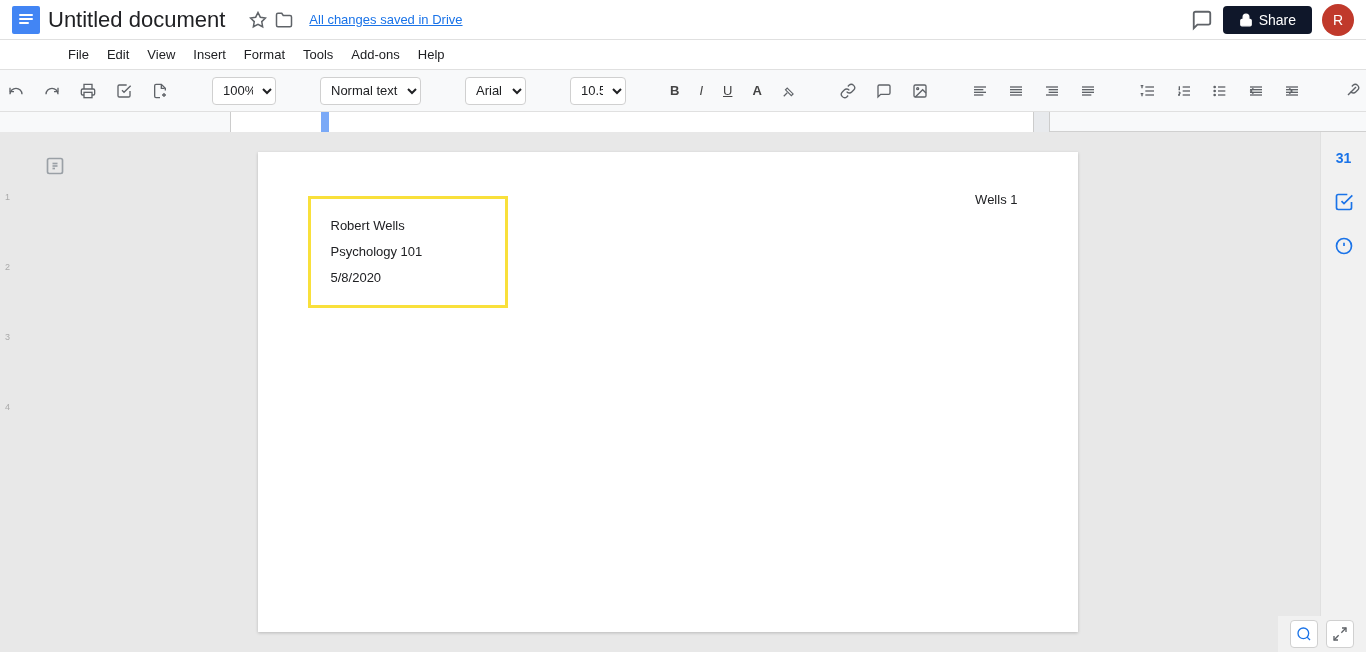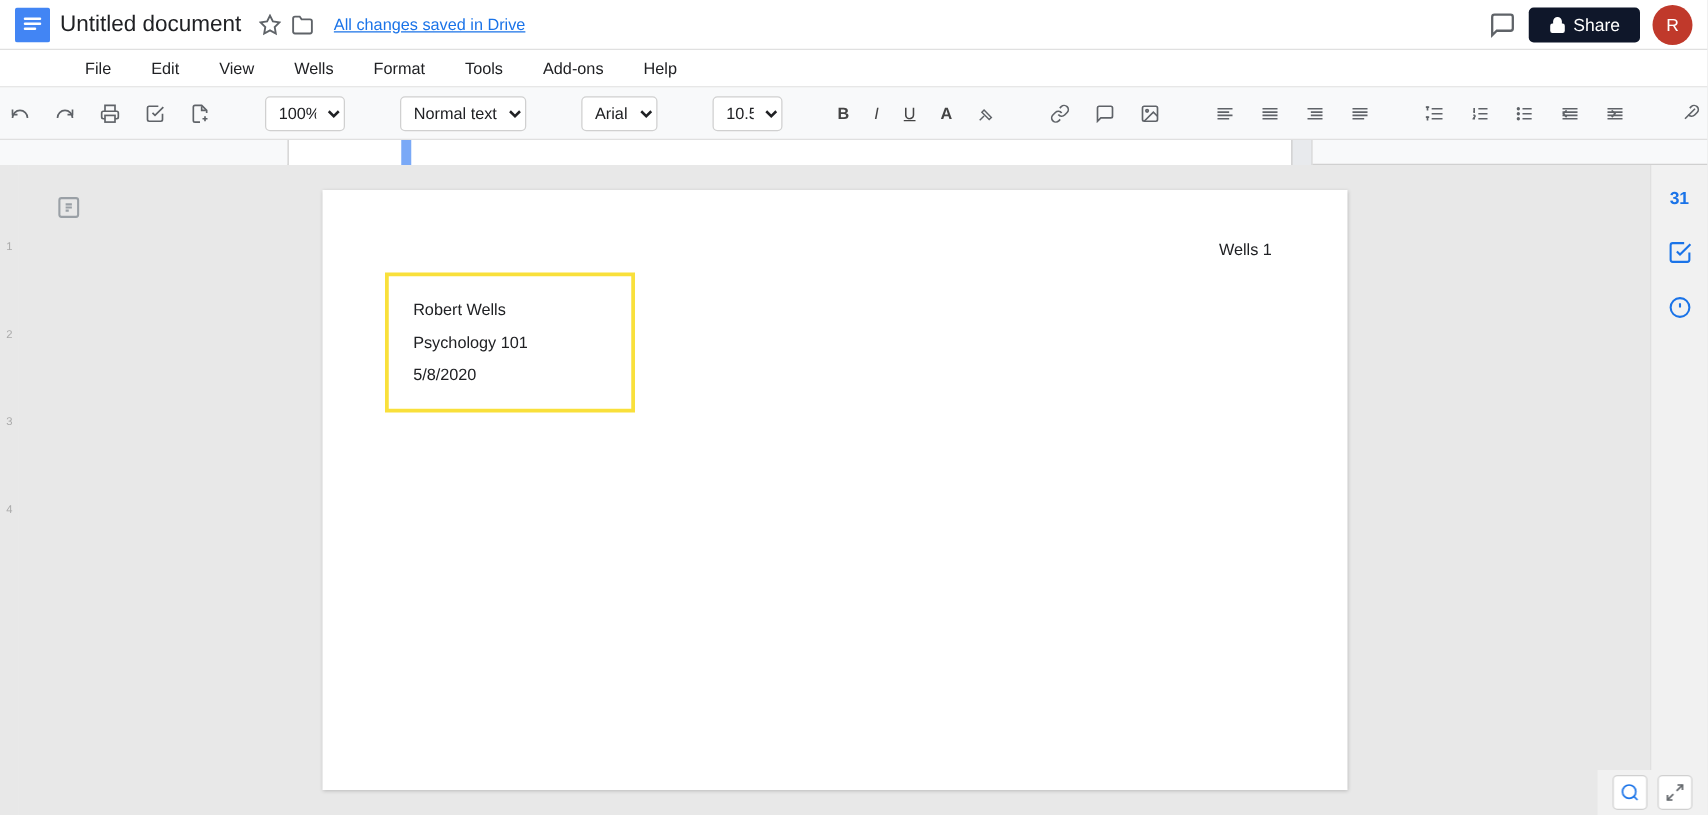--- a/index.html
+++ b/index.html
@@ -50,21 +50,21 @@
       font-weight: 500;
     }
 
     
     .menu-bar {
       display: flex;
       align-items: center;
       height: 30px;
       background: #fff;
       padding: 0 60px 0 60px;
-      gap: 16px;
+      gap: 2px;
       border-bottom: 1px solid #e0e0e0;
     }
     .menu-item {
       font-size: 13px;
       color: #202124;
       padding: 4px 8px;
       cursor: pointer;
       border-radius: 4px;
     }
 
@@ -149,21 +149,21 @@
       min-height: 480px;
       background: #fff;
       box-shadow: 0 1px 3px rgba(0,0,0,0.2);
       padding: 40px 60px;
       position: relative;
     }
 
     
     .header-box {
       position: absolute;
-      top: 66px;
+      top: 44px;
       left: 50px;
       width: 200px;
       border: 3px solid #f9e03b;
       background: #fff;
       padding: 14px 20px;
     }
     .header-line {
       font-size: 13px;
       color: #202124;
       line-height: 2.0;
@@ -242,21 +242,21 @@
 
 <div class="title-bar">
   <div class="title-bar-left">
 
     <svg width="28" height="28" viewBox="0 0 28 28">
       <rect width="28" height="28" rx="2" fill="#4285F4"></rect>
       <rect x="7" y="8" width="14" height="2" rx="1" fill="white"></rect>
       <rect x="7" y="12" width="14" height="2" rx="1" fill="white"></rect>
       <rect x="7" y="16" width="10" height="2" rx="1" fill="white"></rect>
     </svg>
-    <span style="font-size:18px;color:#202124;margin-right:6px;cursor:pointer;text-align:right;">Untitled document</span>
+    <span style="font-size:22px;color:#202124;margin-right:16px;cursor:pointer;text-align:right;">Untitled document</span>
     <svg width="18" height="18" viewBox="0 0 24 24" fill="none" stroke="#5f6368" stroke-width="2">
         <polygon points="12,2 15.09,8.26 22,9.27 17,14.14 18.18,21.02 12,17.77 5.82,21.02 7,14.14 2,9.27 8.91,8.26"></polygon>
       </svg>
     <svg width="18" height="18" viewBox="0 0 24 24" fill="none" stroke="#5f6368" stroke-width="2">
         <path d="M22 19a2 2 0 0 1-2 2H4a2 2 0 0 1-2-2V5a2 2 0 0 1 2-2h5l2 3h9a2 2 0 0 1 2 2z"></path>
       </svg>
     <span style="font-size:13px;color:#1a73e8;text-decoration:underline;margin-left:8px;cursor:pointer;">All changes saved in Drive</span>
   </div>
   <div class="title-bar-right">
 
@@ -273,21 +273,21 @@
     <div class="avatar">
       <span>R</span>
     </div>
   </div>
 </div>
 
 <div class="menu-bar">
   <span class="menu-item">File</span>
   <span class="menu-item">Edit</span>
   <span class="menu-item">View</span>
-  <span class="menu-item">Wells</span>
+  <span class="menu-item">Insert</span>
   <span class="menu-item">Format</span>
   <span class="menu-item">Tools</span>
   <span class="menu-item">Add-ons</span>
   <span class="menu-item">Help</span>
 </div>
 
 <div class="toolbar">
 
   <button class="toolbar-btn" title="Undo">
     <svg width="16" height="16" viewBox="0 0 24 24" fill="none" stroke="#5f6368" stroke-width="2">

